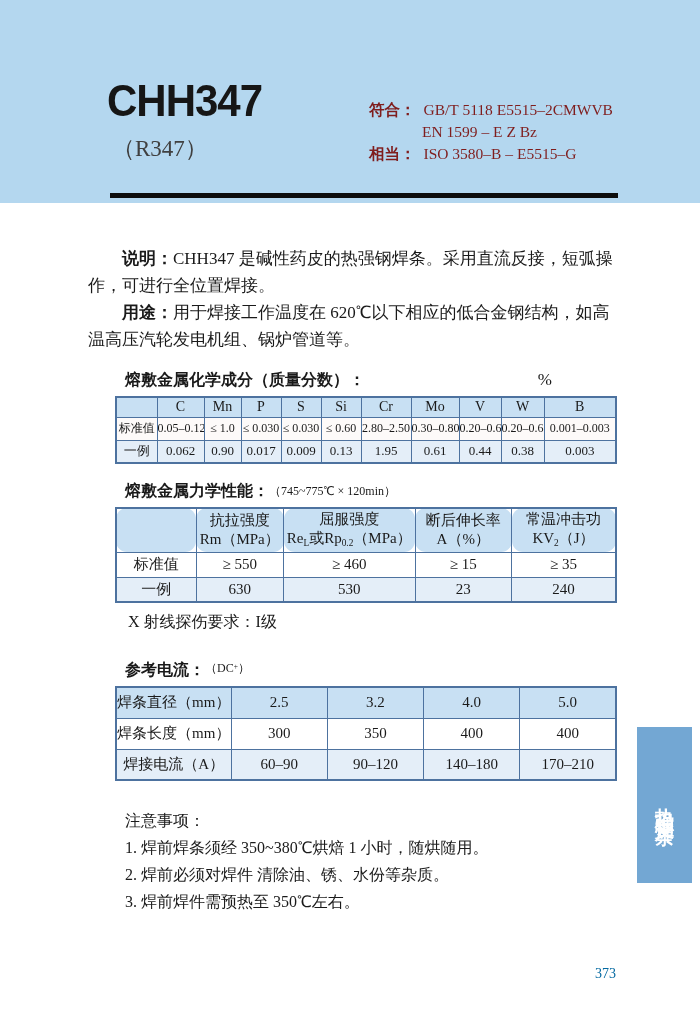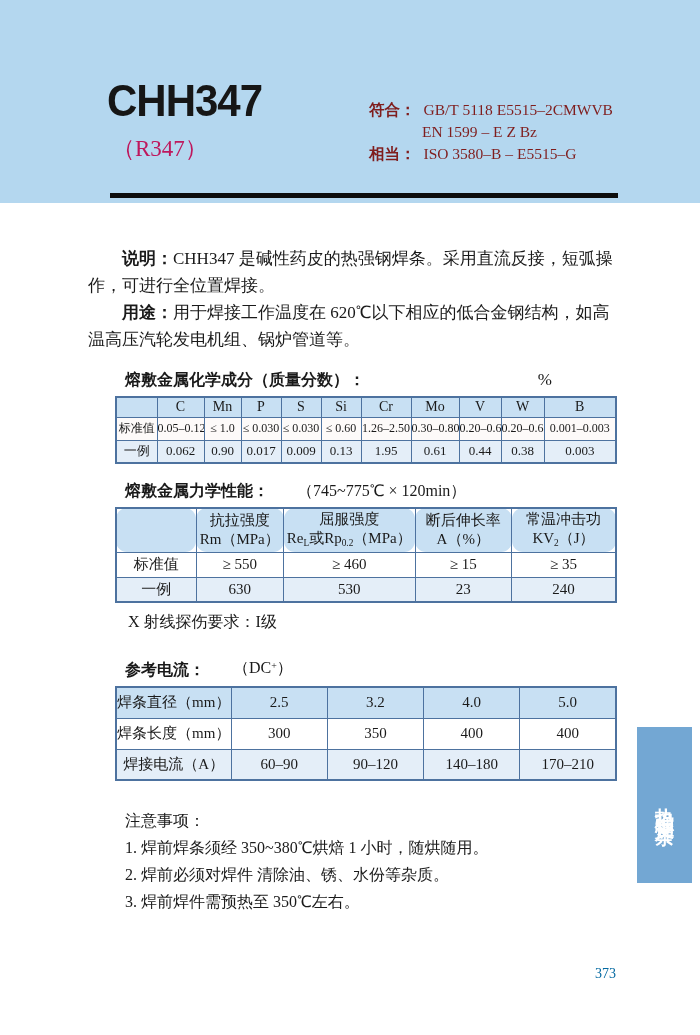--- a/index.html
+++ b/index.html
@@ -20,21 +20,21 @@
     background:#b4d7ef;
   }
   .model-title {
     position:absolute; left:107px; top:76px;
     font-family:"Liberation Sans", sans-serif;
     font-weight:bold; font-size:42px; letter-spacing:-1px;
     color:#161616; transform:scaleY(1.05); transform-origin:left top;
   }
   .alias {
     position:absolute; left:112px; top:133px;
-    font-size:23px; color:#be185d;
+    font-size:23px; color:#404040;
   }
   .standards {
     position:absolute; left:369px; top:99px;
     font-size:15.5px; line-height:22px; color:#7f1d1d;
     white-space:nowrap;
   }
   .standards .lbl {
     font-family:"Liberation Sans", sans-serif; font-weight:bold;
     margin-right:8px;
   }
@@ -49,24 +49,23 @@
 
   .intro { margin-top:42px; font-size:17px; line-height:27px; }
   .intro p { text-indent:34px; }
   .b-lbl { font-family:"Liberation Sans", sans-serif; font-weight:bold; }
 
   .sec-title {
     margin:16px 0 5px 37px;
     font-size:16px; line-height:22px;
     display:flex; align-items:flex-end;
     width:465px;
-    gap:28px;
   }
   .sec-title .t-bold { font-family:"Liberation Sans", sans-serif; font-weight:bold; }
-  .sec-title .t-normal { font-size:16px; }
+  .sec-title .t-normal { font-size:12px; }
   .sec-title .unit { margin-left:auto; padding-right:38px; font-size:17px; }
 
   table {
     border-collapse:collapse; table-layout:fixed;
     width:502px; margin-left:27px;
     border:2px solid #4d729f;
   }
   td {
     border:1px solid #4d729f;
     text-align:center; vertical-align:middle;
@@ -176,21 +175,21 @@
       <td>W</td>
       <td>B</td>
     </tr>
     <tr class="std">
       <td class="rowlbl">标准值</td>
       <td>0.05–0.12</td>
       <td>≤ 1.0</td>
       <td>≤ 0.030</td>
       <td>≤ 0.030</td>
       <td>≤ 0.60</td>
-      <td>1.26–2.50</td>
+      <td>2.80–2.50</td>
       <td>0.30–0.80</td>
       <td>0.20–0.60</td>
       <td>0.20–0.60</td>
       <td>0.001–0.003</td>
     </tr>
     <tr class="alt">
       <td class="rowlbl">一例</td>
       <td>0.062</td>
       <td>0.90</td>
       <td>0.017</td>

